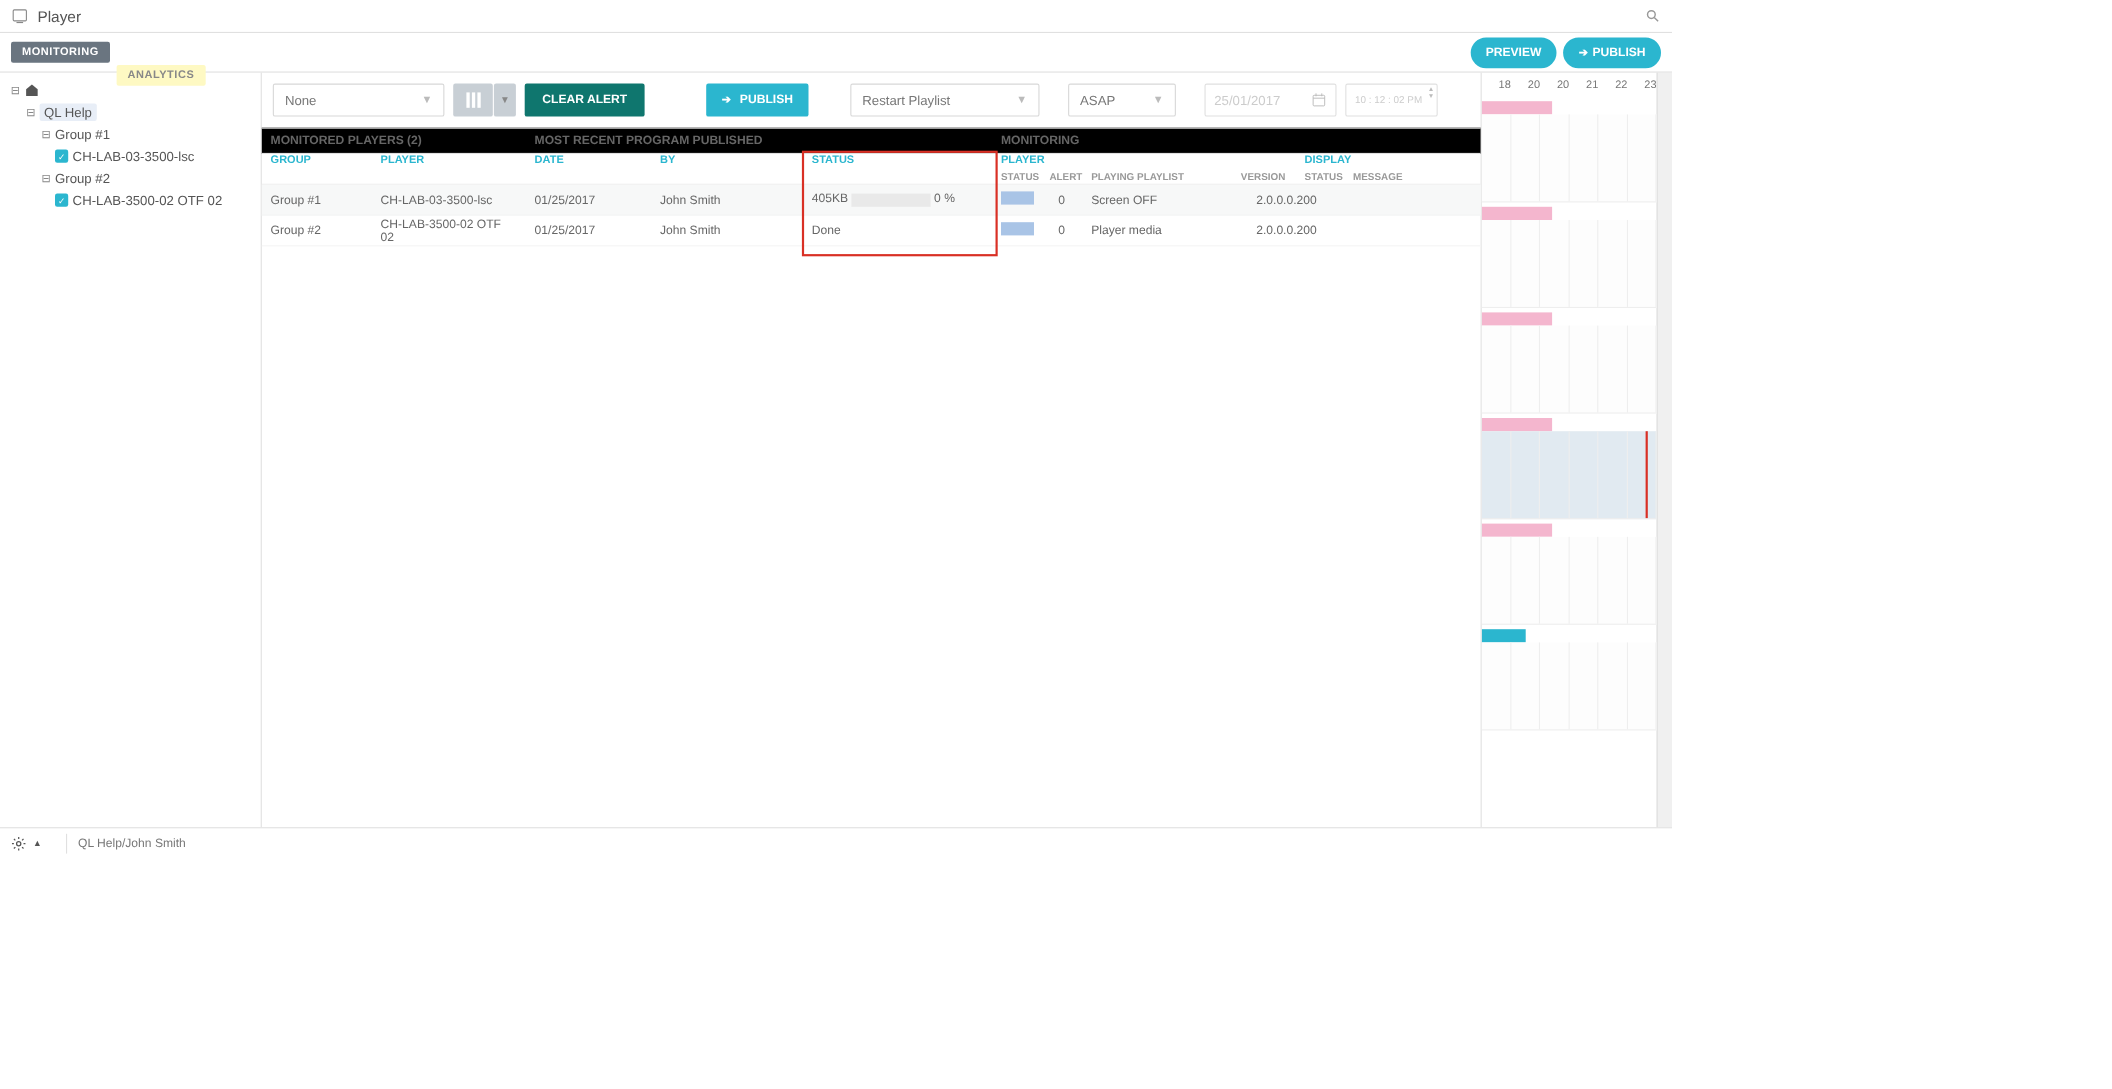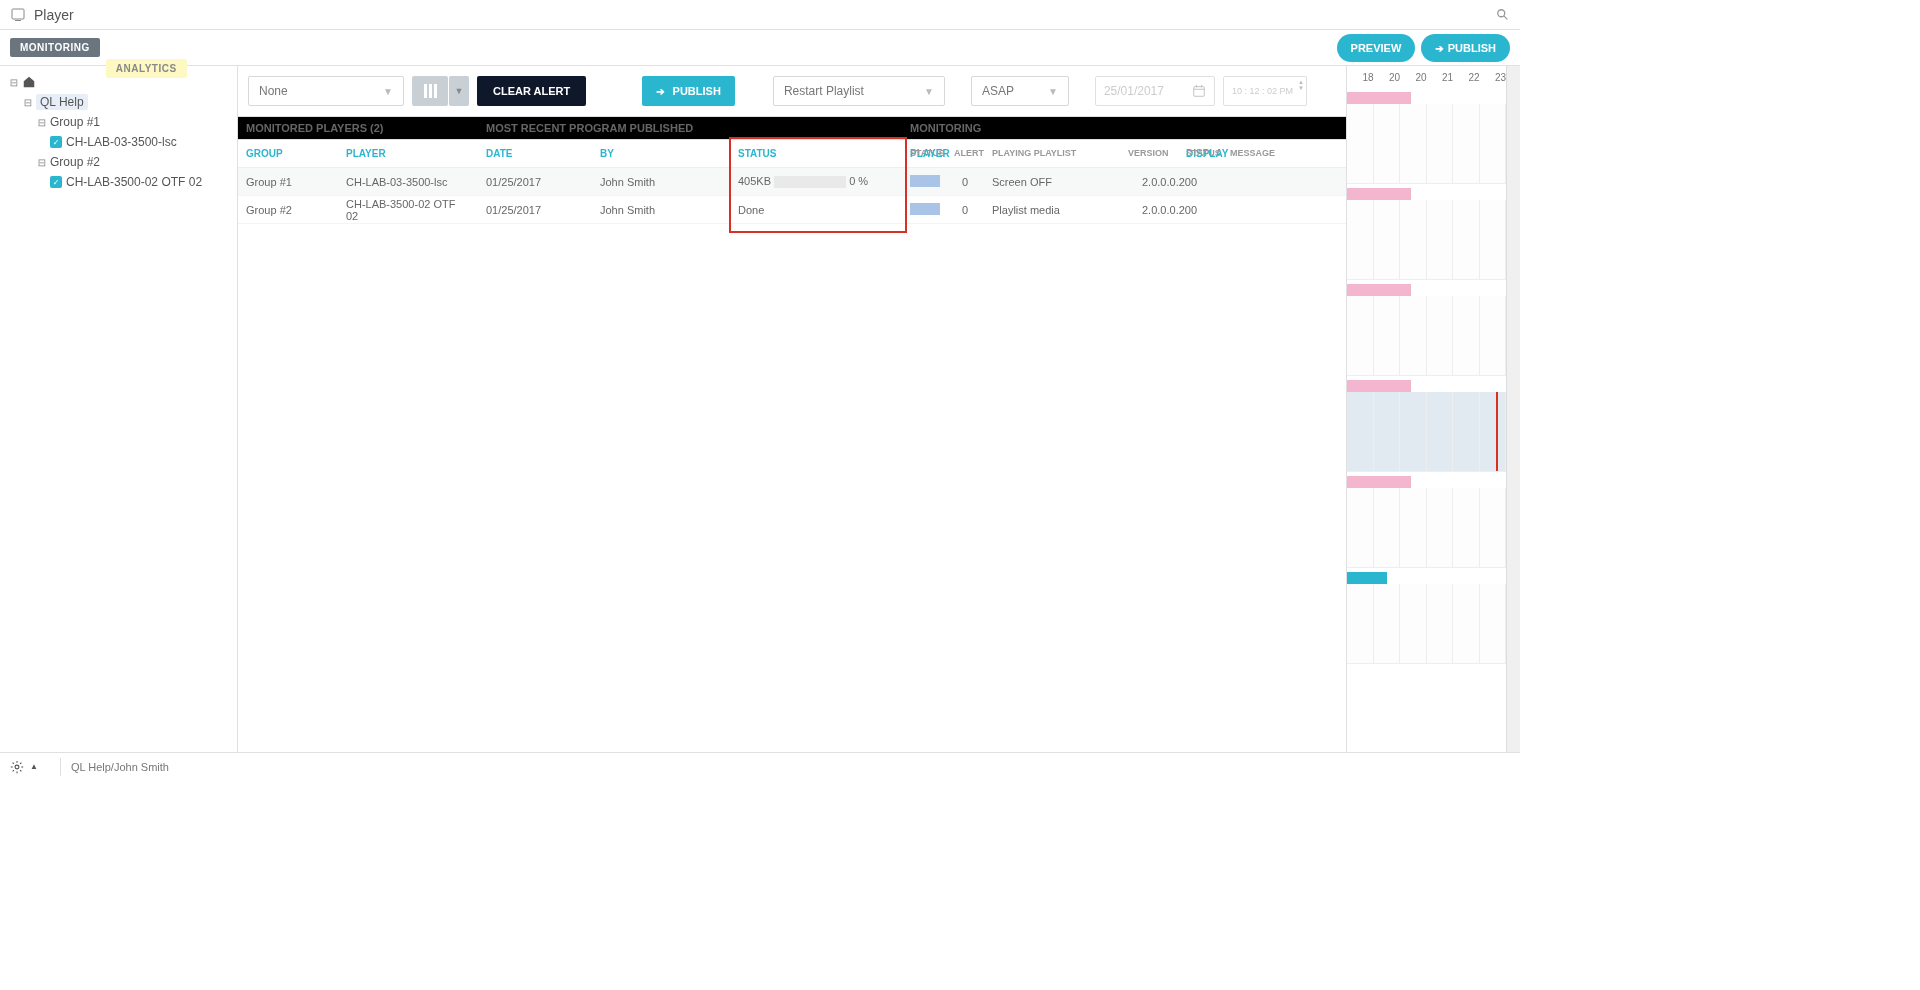--- a/index.html
+++ b/index.html
@@ -30,30 +30,30 @@
 .toolbar { display: flex; align-items: center; gap: 8px; padding: 10px; }
 .select { display: flex; align-items: center; height: 30px; border: 1px solid #d8d8d8; border-radius: 2px; padding: 0 10px; background: #fff; color: #777; cursor: pointer; position: relative; }
 .select .caret { margin-left: auto; color: #bbb; font-size: 10px; }
 .select.w-150 { width: 156px; }
 .select.w-195 { width: 172px; }
 .select.w-98 { width: 98px; }
 .btn-cols { width: 36px; height: 30px; background: #c8cfd5; border-radius: 2px; display: flex; align-items: center; justify-content: center; cursor: pointer; }
 .btn-cols-caret { width: 20px; height: 30px; background: #c8cfd5; border-radius: 2px; display: flex; align-items: center; justify-content: center; color: #888; font-size: 9px; cursor: pointer; }
 .three-bars { display: flex; gap: 2px; }
 .three-bars span { width: 3px; height: 14px; background: #fff; display: block; }
-.btn-clear { height: 30px; padding: 0 16px; background: #0f172a; color: #fff; border-radius: 2px; font-size: 11px; font-weight: bold; display: flex; align-items: center; cursor: pointer; }
+.btn-clear { height: 30px; padding: 0 16px; background: #0f766e; color: #fff; border-radius: 2px; font-size: 11px; font-weight: bold; display: flex; align-items: center; cursor: pointer; }
 .btn-publish-sm { height: 30px; padding: 0 14px; background: #2bb6cf; color: #fff; border-radius: 2px; font-size: 11px; font-weight: bold; display: flex; align-items: center; gap: 4px; cursor: pointer; }
 .datebox { height: 30px; border: 1px solid #e0e0e0; border-radius: 2px; display: flex; align-items: center; padding: 0 8px; color: #ccc; width: 120px; }
 .datebox .cal { margin-left: auto; color: #bbb; }
 .timebox { height: 30px; border: 1px solid #e0e0e0; border-radius: 2px; display: flex; align-items: center; padding: 0 8px; color: #ccc; width: 84px; position: relative; }
 .timebox .steppers { position: absolute; right: 2px; top: 2px; display: flex; flex-direction: column; }
 .timebox .steppers span { font-size: 6px; color: #bbb; line-height: 6px; cursor: pointer; }
 .grid-head { display: flex; background: #000000; border-top: 1px solid #e0e0e0; border-bottom: 1px solid #e0e0e0; height: 24px; align-items: center; font-size: 11px; font-weight: bold; color: #666; padding-left: 8px; }
 .section-title { flex-shrink: 0; }
-.cols-row { display: flex; height: 28px; align-items: center; font-size: 10px; font-weight: bold; color: #2bb6cf; border-bottom: 1px solid #eee; }
+.cols-row { display: flex; height: 28px; font-size: 10px; font-weight: bold; color: #2bb6cf; border-bottom: 1px solid #eee; }
 .subcols { font-size: 9px; color: #999; font-weight: bold; }
 .col { padding: 0 8px; flex-shrink: 0; }
 .col-group { width: 100px; }
 .col-player-name { width: 140px; }
 .col-date { width: 114px; }
 .col-by { width: 138px; }
 .col-status { width: 172px; }
 .col-mstatus { width: 44px; }
 .col-alert { width: 38px; }
 .col-playlist { width: 118px; }
@@ -254,21 +254,21 @@
       </div>
 
       <div class="data-row">
         <div class="col col-group">Group #2</div>
         <div class="col col-player-name">CH-LAB-3500-02 OTF 02</div>
         <div class="col col-date">01/25/2017</div>
         <div class="col col-by">John Smith</div>
         <div class="col col-status">Done</div>
         <div class="col col-mstatus"><span class="chip-bar"></span></div>
         <div class="col col-alert" style="text-align:center;">0</div>
-        <div class="col col-playlist">Playlist media</div>
+        <div class="col col-playlist">Player media</div>
         <div class="col col-version">2.0.0.0.200</div>
       </div>
 
       <div class="highlight-box" style="left:491px; top:-3px; width:178px; height:96px;"></div>
       </div>
 
     </div>
 
     <div class="rightpanel">
       <div class="timeline-head">

